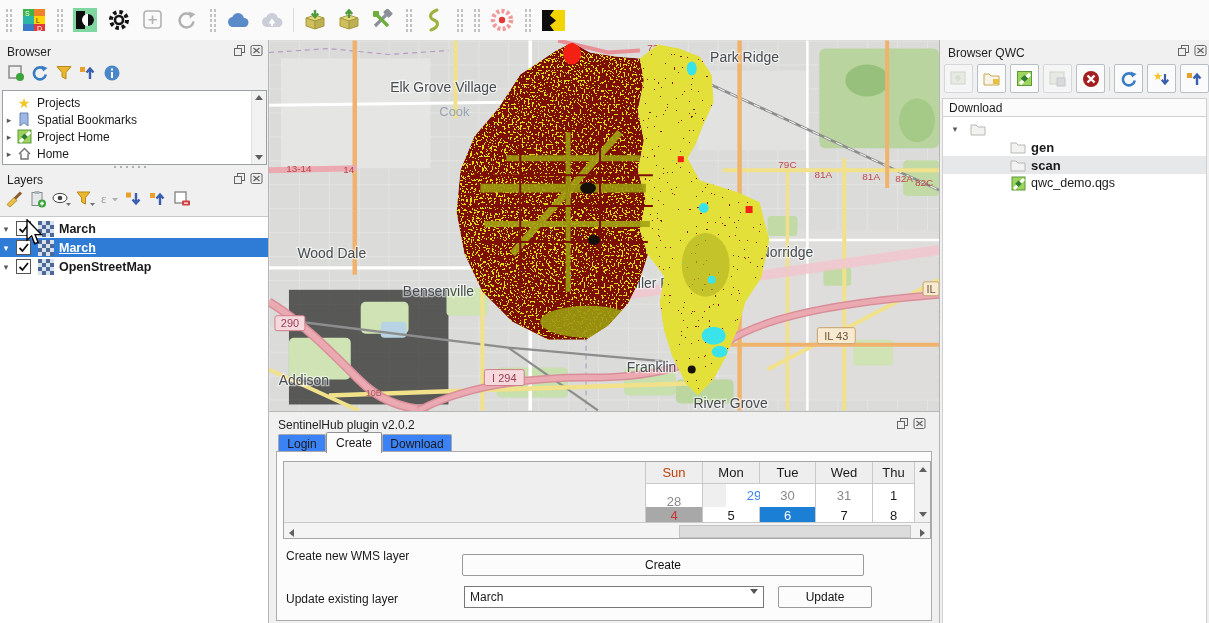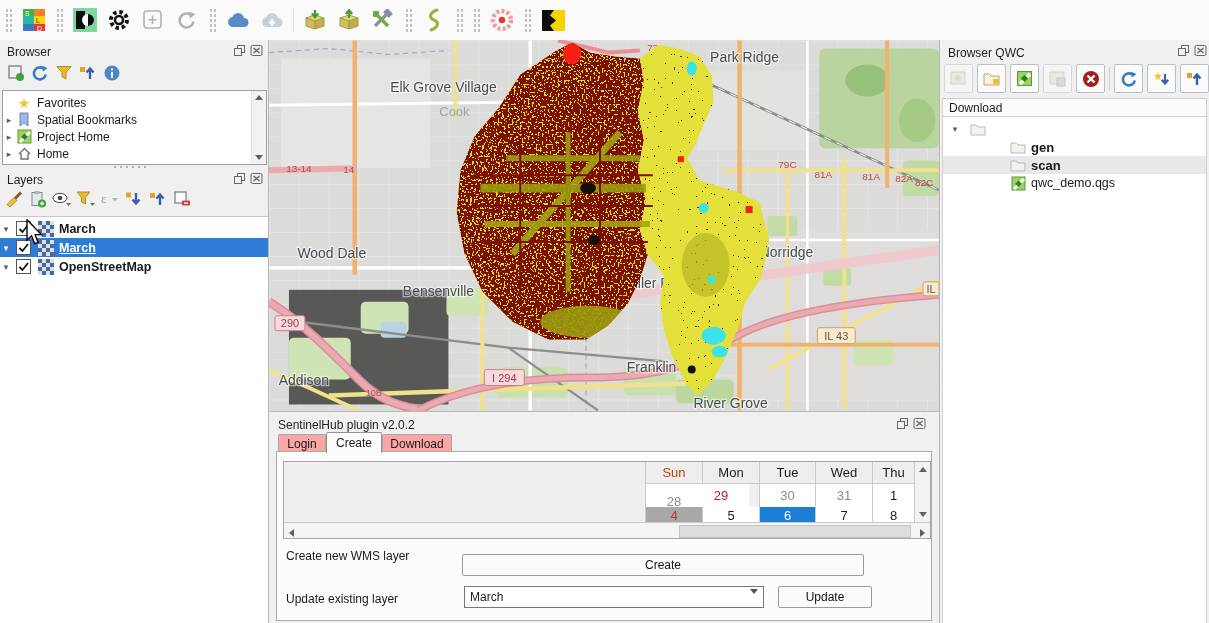--- a/index.html
+++ b/index.html
@@ -40,21 +40,21 @@
   
   .lrow{position:absolute;left:0;right:0;height:19px;display:flex;align-items:center}
   .lrow .lbl{font-weight:bold;font-size:12.5px}
   .cbox{width:13px;height:13px;background:#fff;border:1px solid #555;margin:0 6px 0 4px;
         display:flex;align-items:center;justify-content:center;flex:0 0 auto}
   .sel-row{background:#2e7cd6;color:#fff}
   
   #map-wrap{left:269px;top:40px;width:670px;height:371px;background:#dbdbd9;overflow:hidden}
   
   #plugin-panel{left:269px;top:411px;width:670px;height:212px;background:#f0f0f0;border-top:1px solid #b8b8b8}
-  .tab{position:absolute;top:2px;height:17px;background:#fca5a5;border:1px solid #a8a8a8;border-bottom:none;
+  .tab{position:absolute;top:2px;height:17px;background:#3b82f6;border:1px solid #a8a8a8;border-bottom:none;
        display:flex;align-items:center;justify-content:center;font-size:12px;border-radius:2px 2px 0 0}
   .tab.active{top:0;height:20px;background:#fcfcfc;z-index:3;border-color:#929292}
   .tabpage{position:absolute;left:7px;right:7px;top:39px;bottom:3px;background:#fcfcfc;border:1px solid #ababab;z-index:2}
   .btn{position:absolute;background:#fcfcfc;border:1px solid #9a9a9a;border-radius:2px;
        display:flex;align-items:center;justify-content:center;font-size:12px;color:#111}
   .combo{position:absolute;background:#fff;border:1px solid #777;display:flex;align-items:center;font-size:12px}
   .combo .arr{position:absolute;right:5px;top:7px}
   
   #calendar{position:absolute;left:6px;top:9px;width:646px;height:76px;background:#efefef;border:1px solid #a6a6a6;overflow:hidden}
   .cal-col{position:absolute;top:0;border-left:1px solid #c9c9c9}
@@ -232,21 +232,21 @@
           <circle cx="9" cy="9" r="7.5" fill="#4a86c8"></circle>
           <rect x="8" y="8" width="2" height="6" fill="#fff"></rect>
           <rect x="8" y="4.5" width="2" height="2" fill="#fff"></rect>
         </svg>
       </div>
   </div>
   <div class="treebox" style="left:2px;top:50px;width:263px;height:73px">
     <div class="trow" style="top:3px">
       <span class="tri"></span>
         <span class="ticon" style="color:#f5c525;font-size:14px">★</span>
-      <span>Favorites</span>
+      <span>Projects</span>
     </div>
     <div class="trow" style="top:20px">
       <span class="tri">▸</span>
       <span class="ticon">
           <svg width="14" height="15">
             <path d="M3,1 h8 v13 l-4,-3.2 l-4,3.2 Z" fill="#9db8e4" stroke="#6b84b4"></path>
           </svg>
         </span>
       <span>Spatial Bookmarks</span>
     </div>
@@ -679,21 +679,21 @@
       <div class="cal-hcell" style="left:532px;width:56px">
           <span>Wed</span>
         </div>
       <div class="cal-hcell" style="left:589px;width:41px">
           <span>Thu</span>
         </div>
 
       <div class="cal-cell" style="left:362px;top:22px;width:56px;height:34px;color:#8a8a8a">
           <span>28</span>
         </div>
-      <div class="cal-cell" style="left:409px;top:22px;width:56px;height:23px;color:#b91c1c">
+      <div class="cal-cell" style="left:442px;top:22px;width:56px;height:23px;color:#3b82f6">
           <span>29</span>
         </div>
       <div class="cal-cell" style="left:476px;top:22px;width:55px;height:23px;color:#8a8a8a">
           <span>30</span>
         </div>
       <div class="cal-cell" style="left:532px;top:22px;width:56px;height:23px;color:#8a8a8a">
           <span>31</span>
         </div>
       <div class="cal-cell" style="left:589px;top:22px;width:41px;height:23px">
           <span>1</span>

